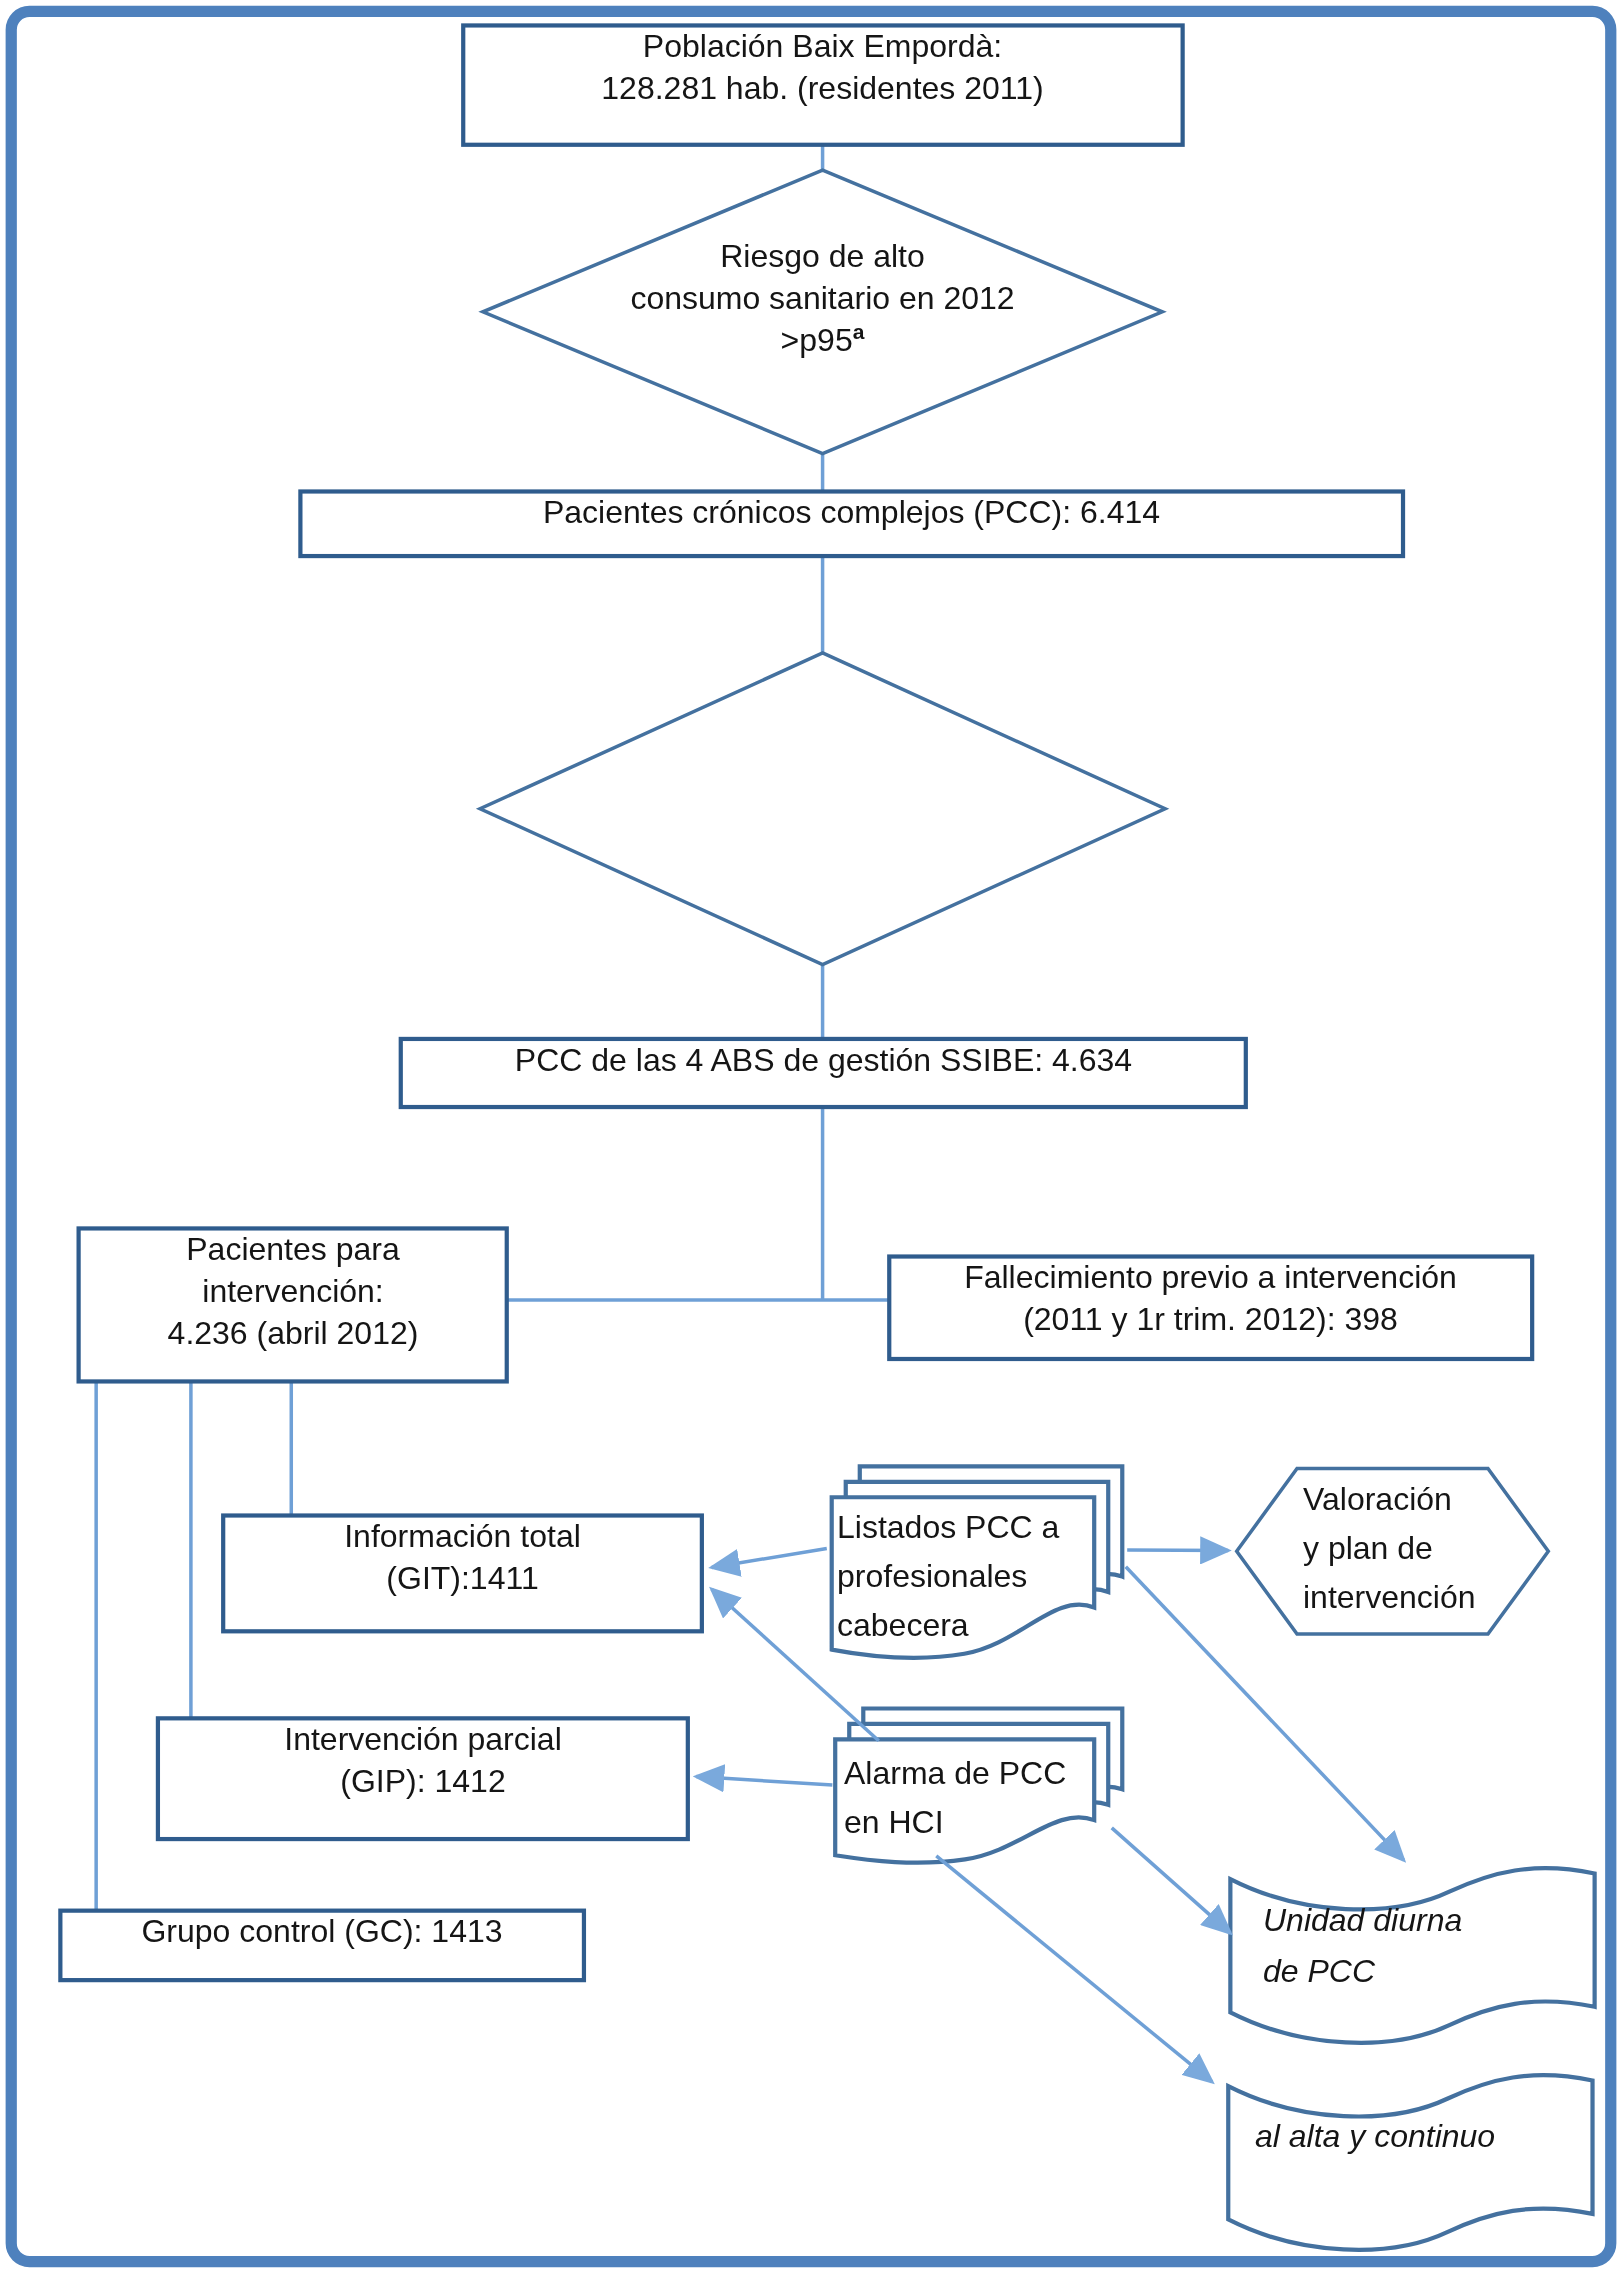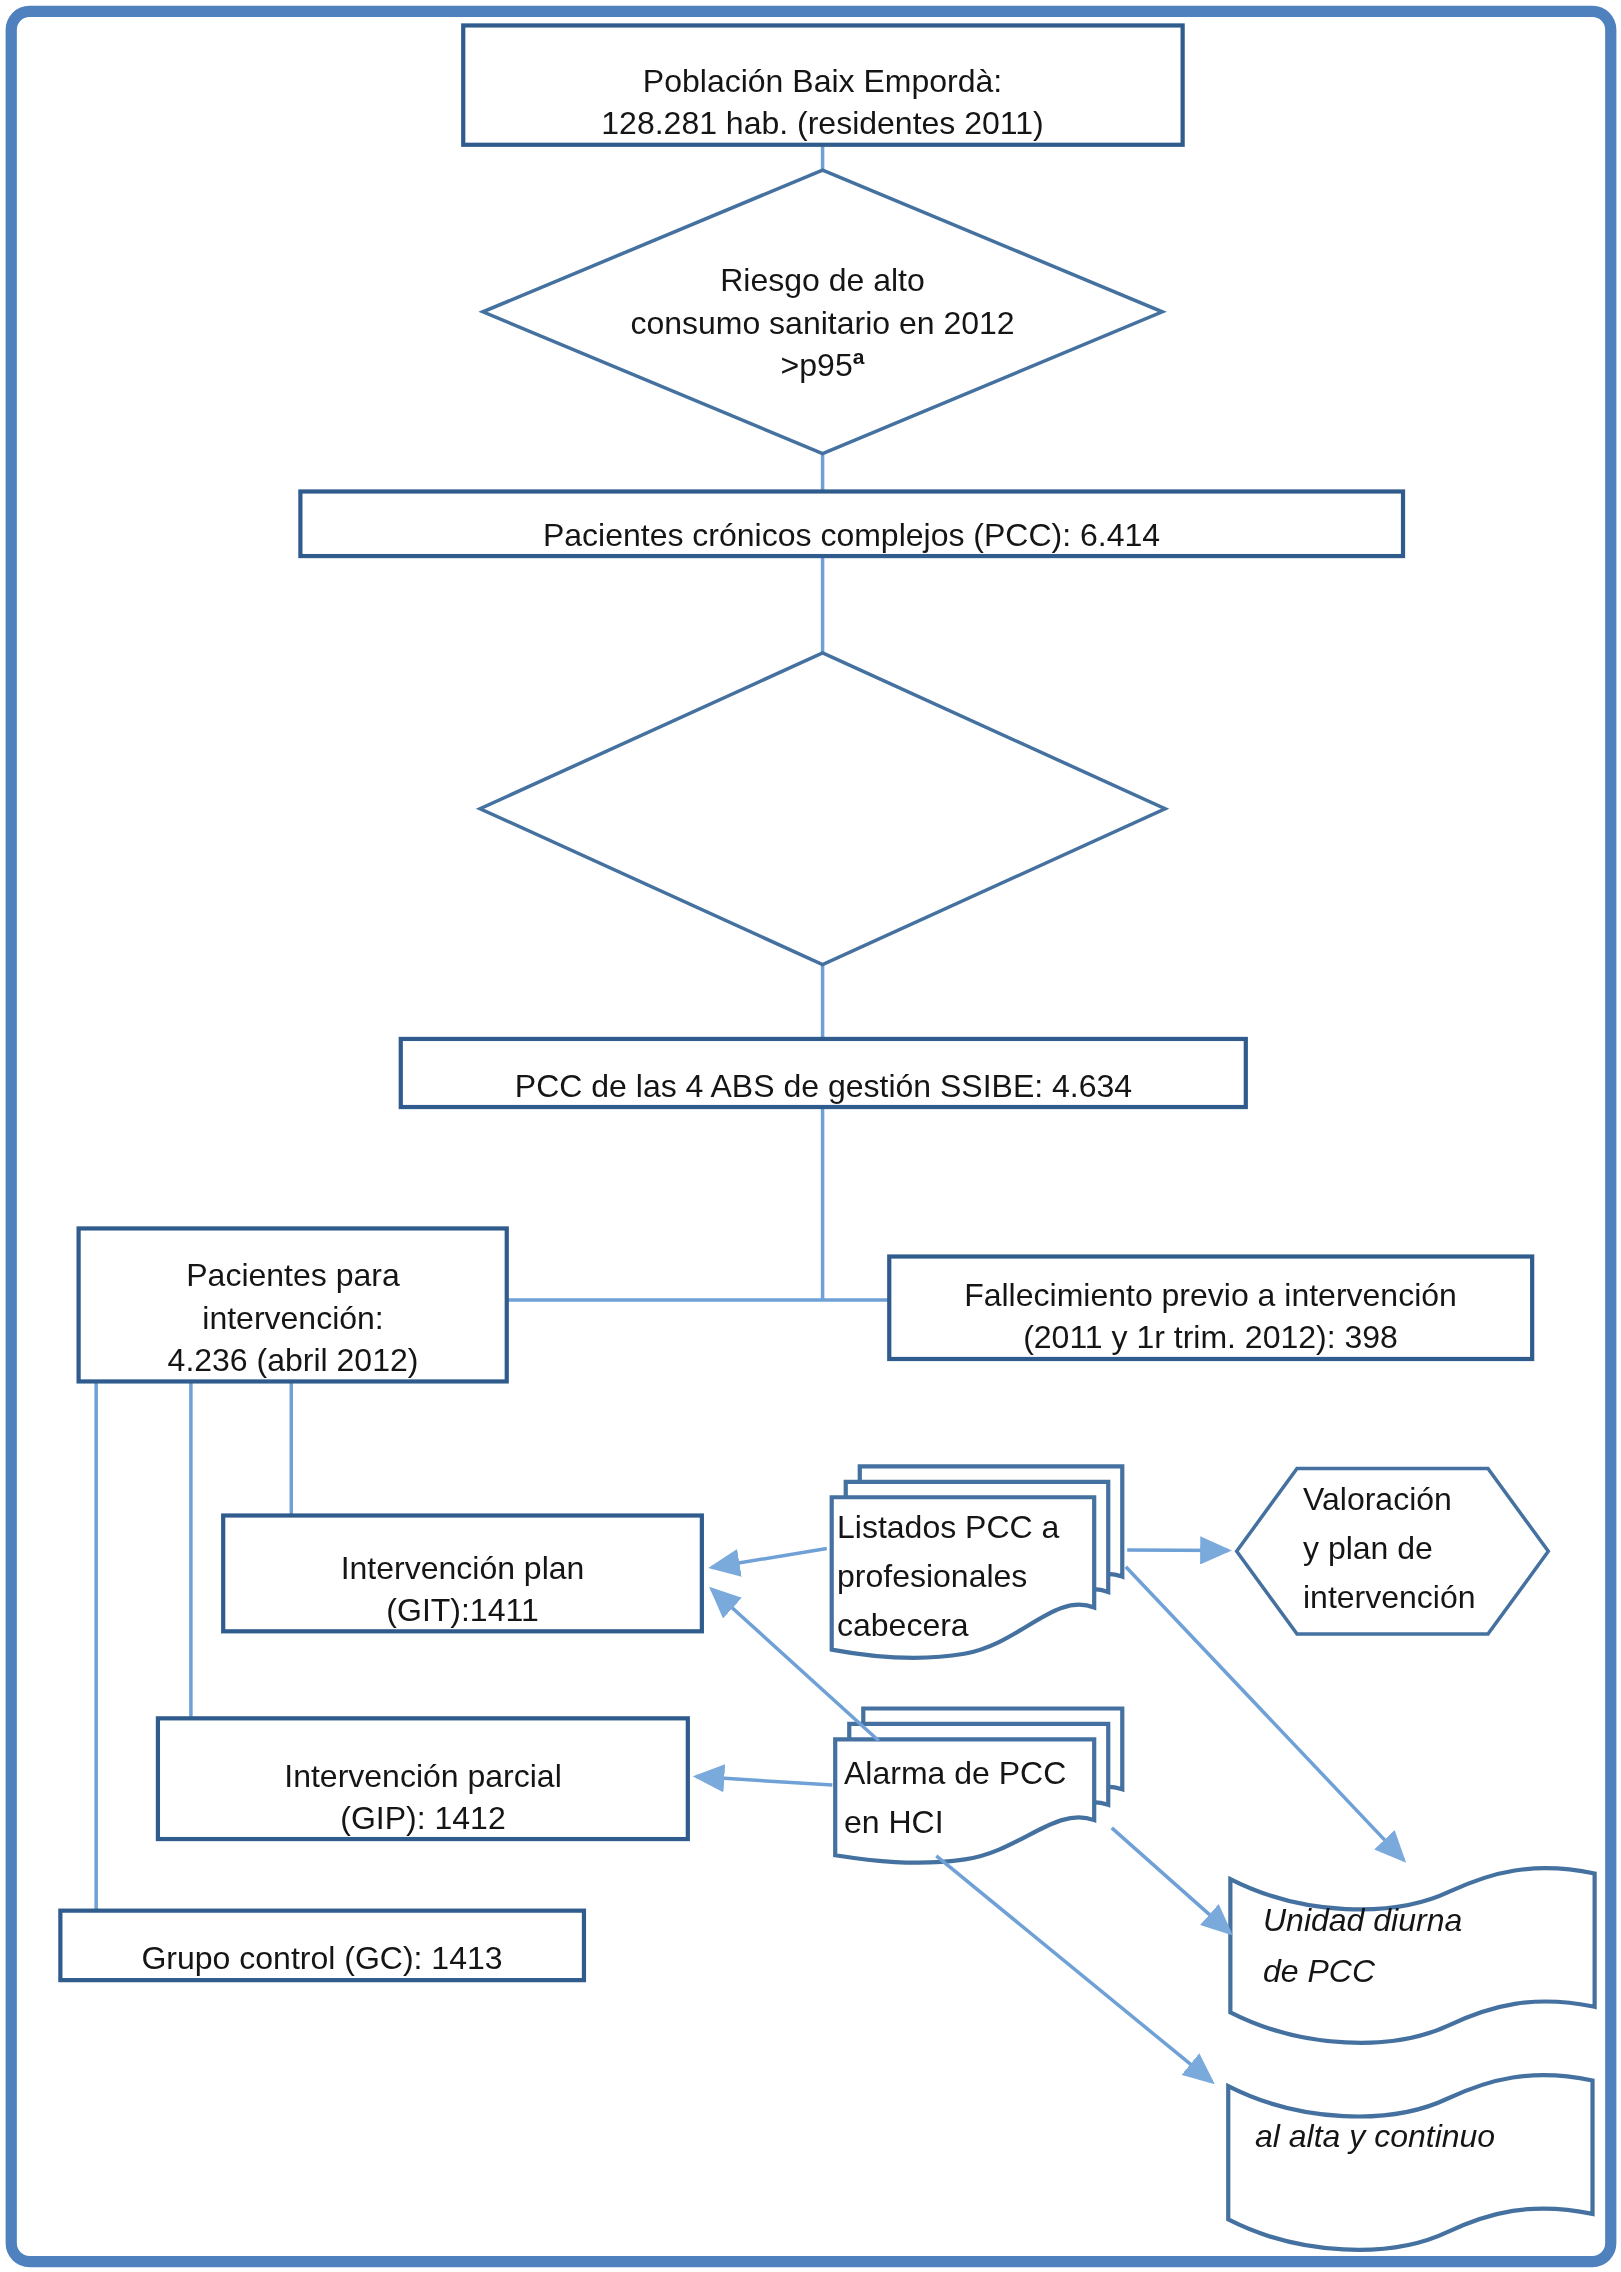--- a/index.html
+++ b/index.html
@@ -22,21 +22,21 @@
   .canvas svg{position:absolute;left:0;top:0;}
   .label{
     position:absolute;
     font-size:32px;
     line-height:1.32;
     color:var(--text);
     white-space:nowrap;
   }
   .center{
     display:flex;flex-direction:column;
-    justify-content:flex-end;align-items:center;
+    justify-content:flex-start;align-items:center;
     text-align:center;
   }
   .left{text-align:left;}
   .lh70{line-height:49px;}
   .lh72{line-height:51px;font-style:italic;}
   sup.note{
     font-weight:bold;
     font-size:21px;
     vertical-align:super;
     line-height:0;
@@ -137,21 +137,21 @@
     <div>intervención:</div>
     <div>4.236 (abril 2012)</div>
   </div>
 
   <div class="label center" style="left:889px;top:1256px;width:643px;height:102px">
     <div>Fallecimiento previo a intervención</div>
     <div>(2011 y 1r trim. 2012): 398</div>
   </div>
 
   <div class="label center" style="left:223px;top:1515px;width:479px;height:116px">
-    <div>Intervención plan</div>
+    <div>Información total</div>
     <div>(GIT):1411</div>
   </div>
 
   <div class="label center" style="left:158px;top:1718px;width:530px;height:121px">
     <div>Intervención parcial</div>
     <div>(GIP): 1412</div>
   </div>
 
   <div class="label center" style="left:60px;top:1910px;width:524px;height:69px">
     <div>Grupo control (GC): 1413</div>

